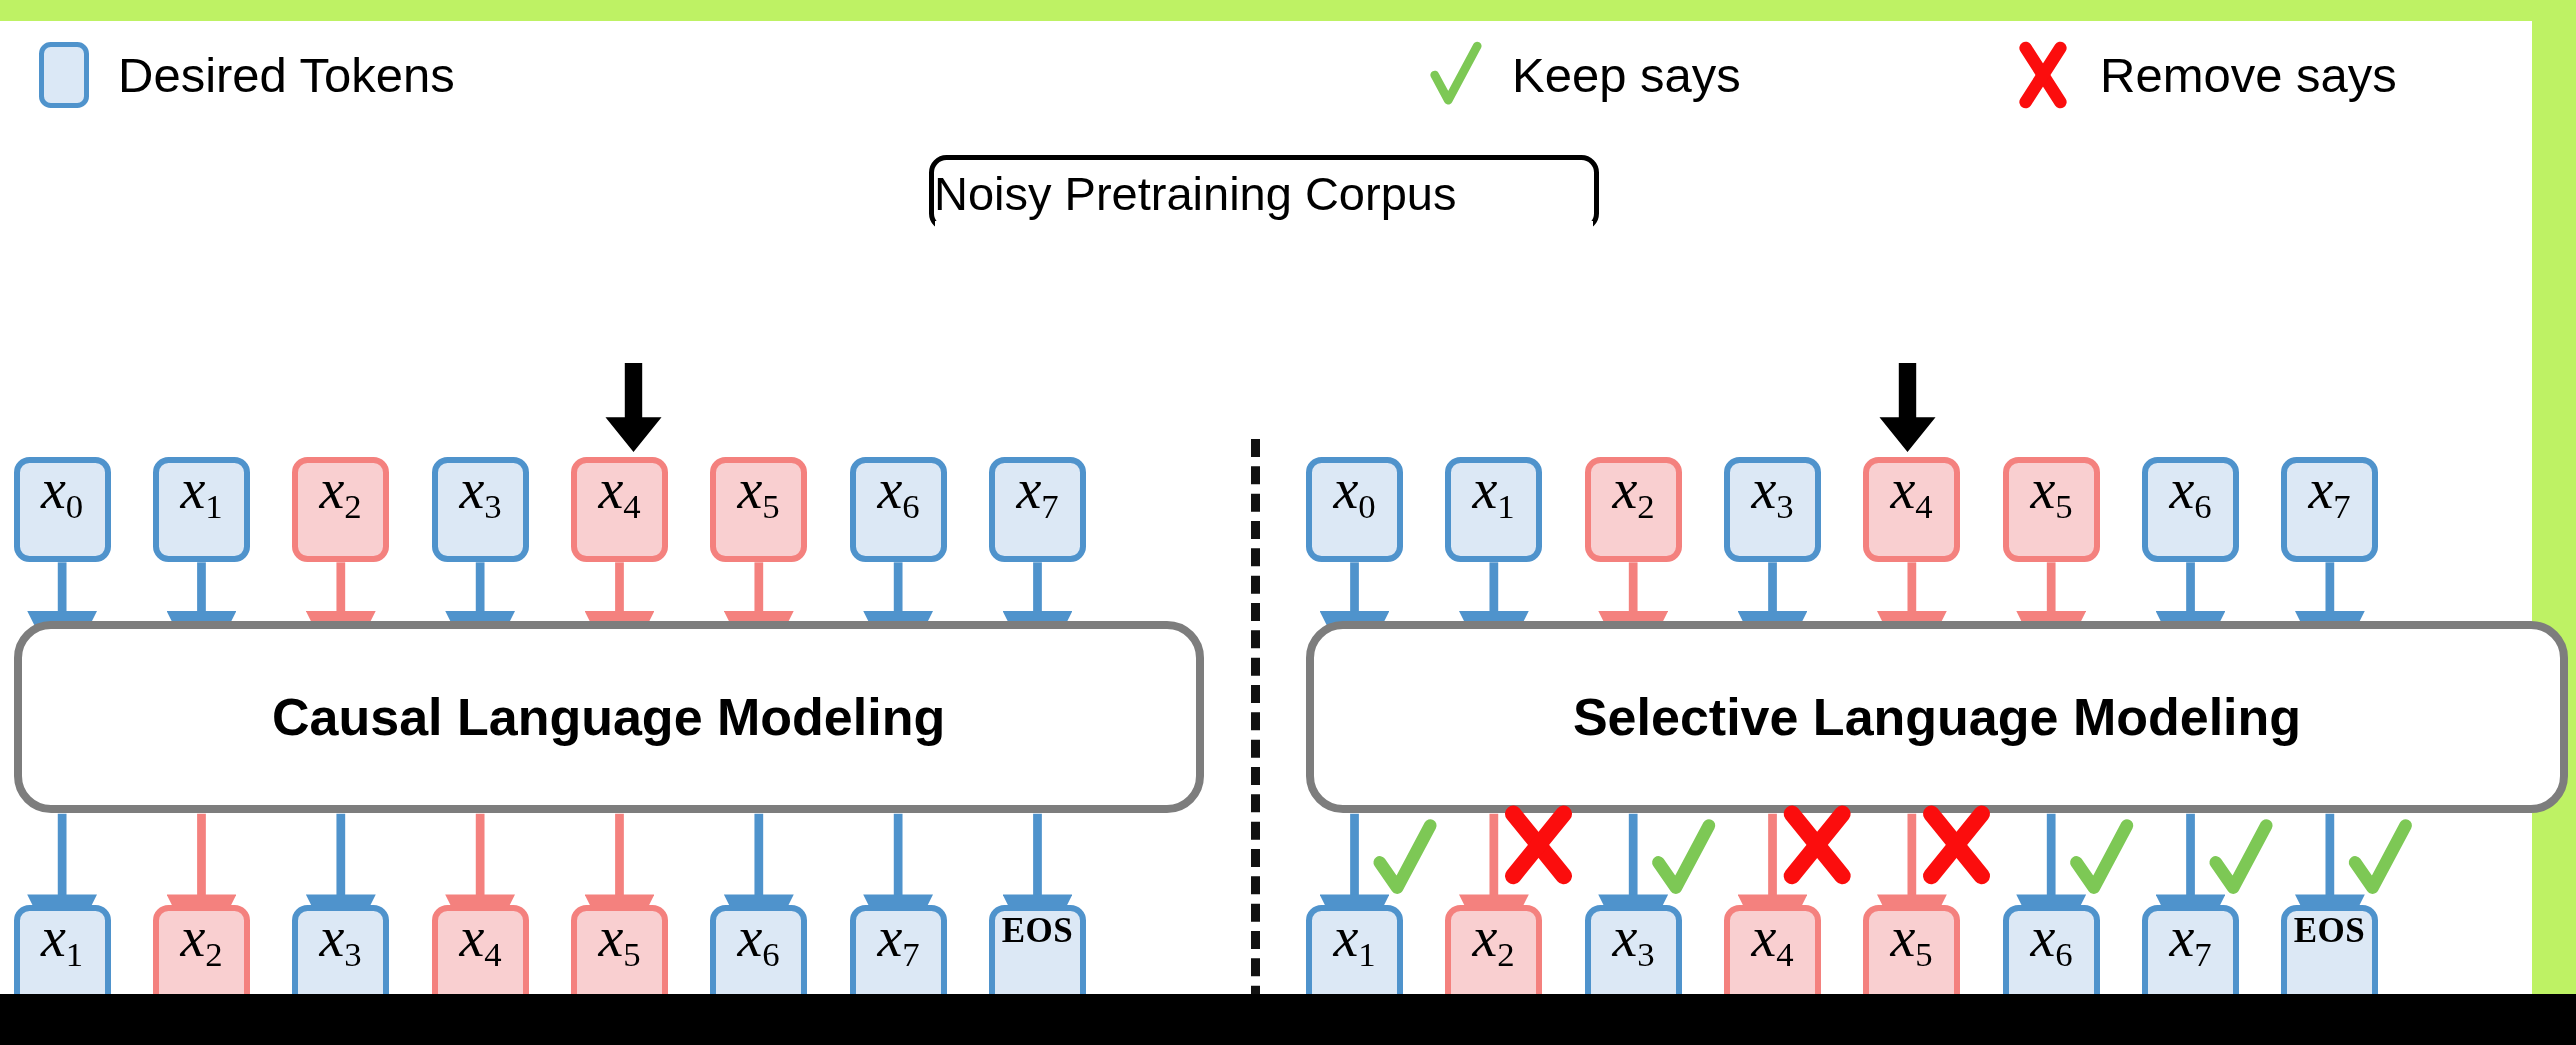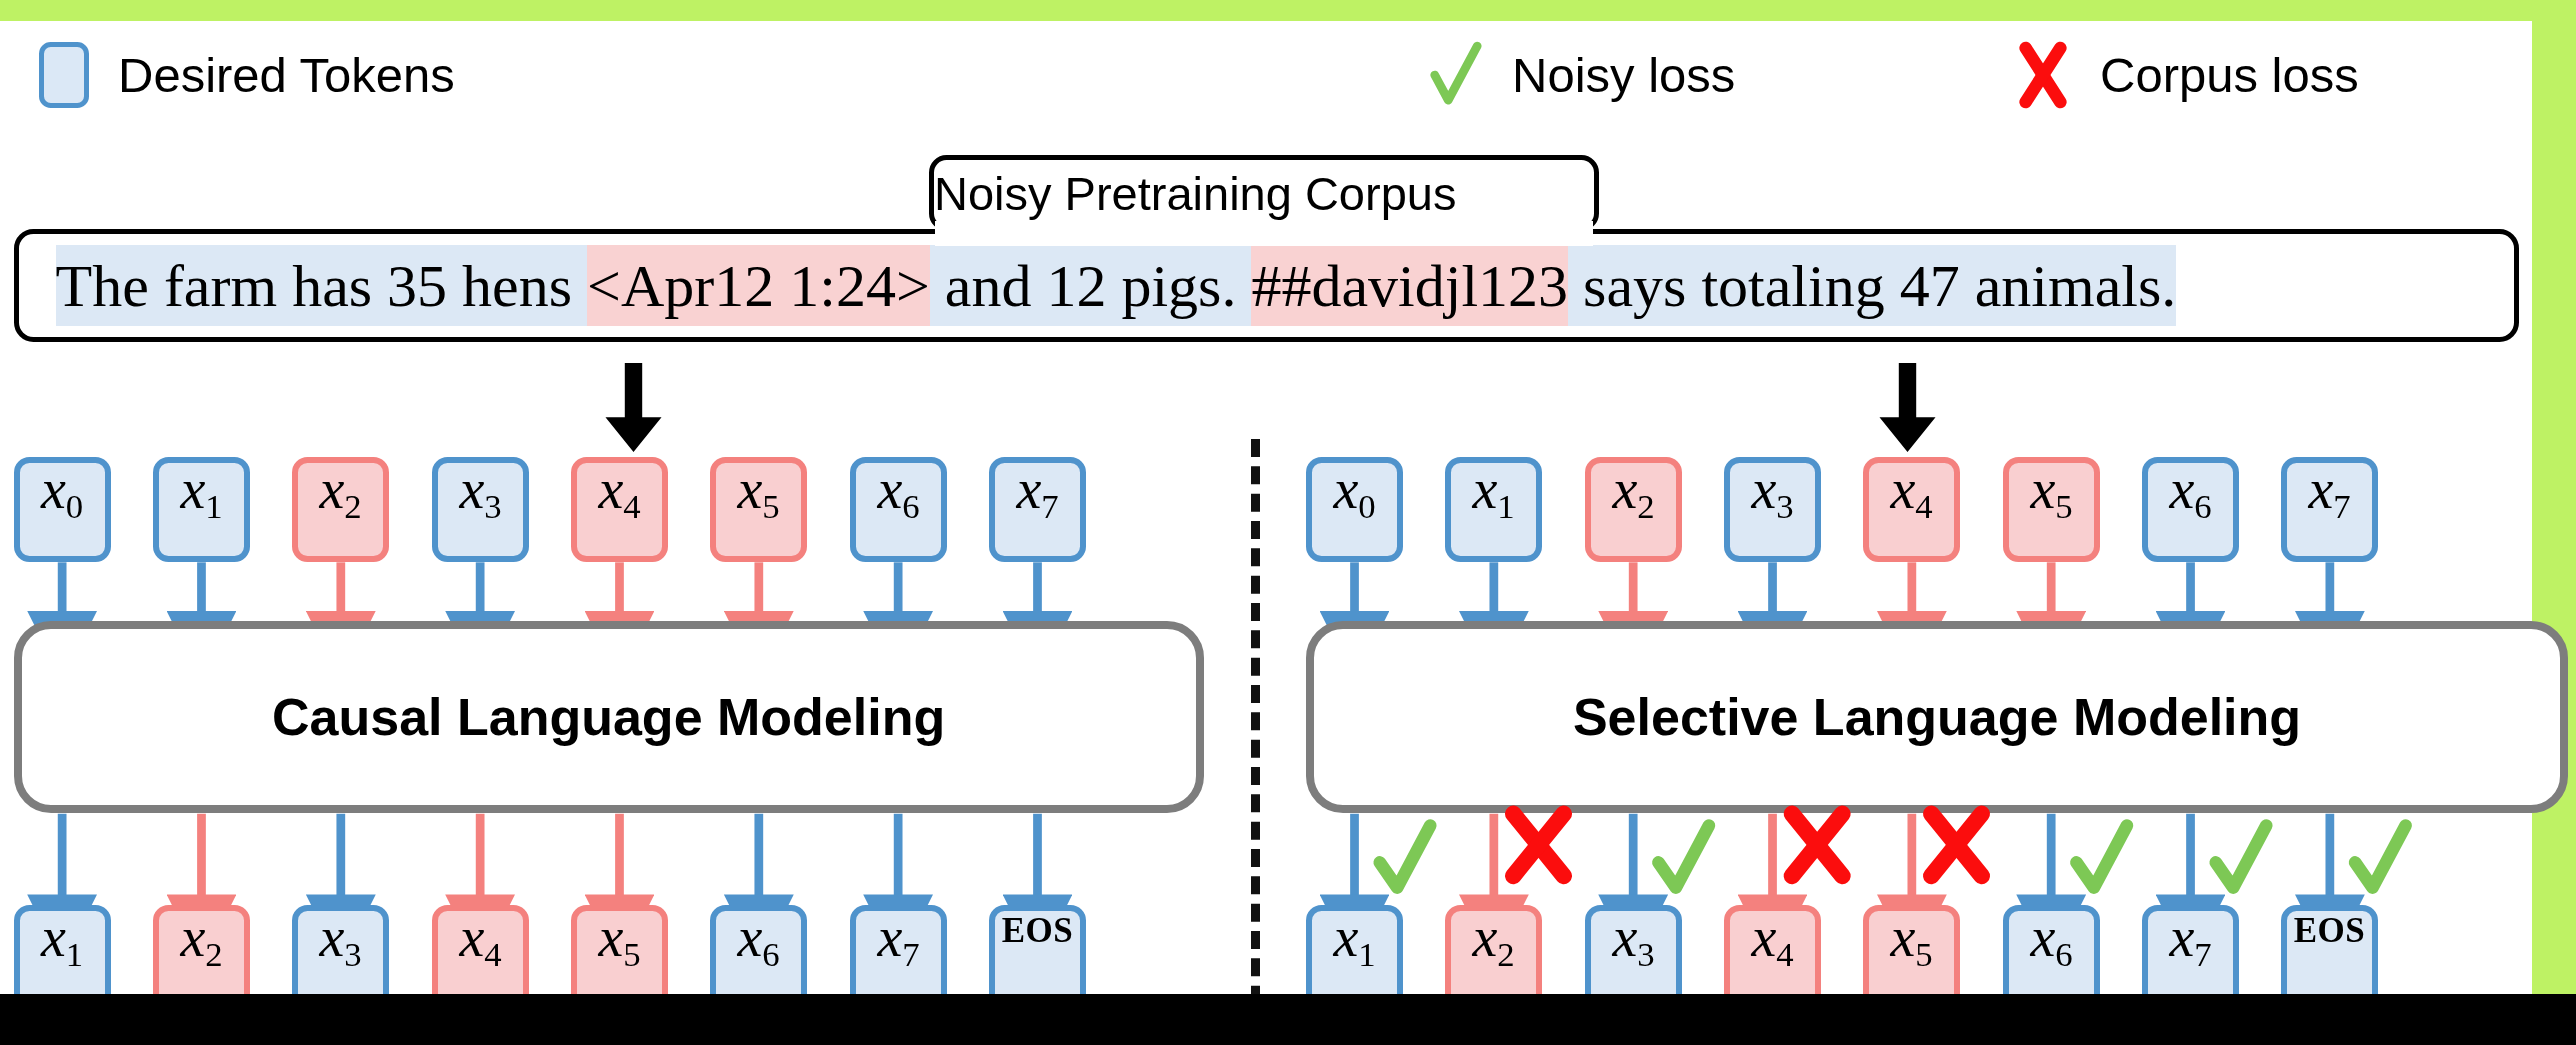--- a/index.html
+++ b/index.html
@@ -228,44 +228,39 @@
       <div class="legend-label">Desired Tokens</div>
     </div>
 
 
     <div class="legend-item" style="left:1427px; top:15.5px;">
       <div class="legend-mark">
         <svg viewBox="0 0 58 72" width="56" height="70">
           <path d="M8 36 L22 62 L52 6" fill="none" stroke="#7dc855" stroke-width="9" stroke-linecap="round" stroke-linejoin="round"></path>
         </svg>
       </div>
-      <div class="legend-label">Noisy loss</div>
+      <div class="legend-label">Keep says</div>
     </div>
 
     <div class="legend-item" style="left:2015px; top:15.5px;">
       <div class="legend-mark">
         <svg viewBox="0 0 58 72" width="56" height="70">
           <path d="M11 8 L47 64" fill="none" stroke="#fb0d0d" stroke-width="13" stroke-linecap="round"></path>
           <path d="M47 8 L11 64" fill="none" stroke="#fb0d0d" stroke-width="13" stroke-linecap="round"></path>
         </svg>
       </div>
-      <div class="legend-label">Corpus loss</div>
+      <div class="legend-label">Remove says</div>
     </div>
   </div>
 
   <div class="corpus-tab">
     <span>Noisy Pretraining Corpus</span>
   </div>
   <div class="tab-mask"></div>
 
-  <div class="corpus-box">
-    <div class="corpus-text">
-      <span class="seg-blue seg-pad">The farm has 35 hens </span><span class="seg-red seg-pad">&lt;Apr12 1:24&gt;</span><span class="seg-blue seg-pad"> and 12 pigs. </span><span class="seg-red seg-pad">##davidjl123</span><span class="seg-blue seg-pad"> says totaling 47 animals.</span>
-    </div>
-  </div>
 
   <div class="big-arrow" style="left:590px; top:363px;">
     <svg width="87" height="89" viewBox="0 0 90 92">
       <path d="M36 0 L54 0 L54 56 L74 56 L45 92 L16 56 L36 56 Z" fill="#000000"></path>
     </svg>
   </div>
   <div class="big-arrow" style="left:1864px; top:363px;">
     <svg width="87" height="89" viewBox="0 0 90 92">
       <path d="M36 0 L54 0 L54 56 L74 56 L45 92 L16 56 L36 56 Z" fill="#000000"></path>
     </svg>

